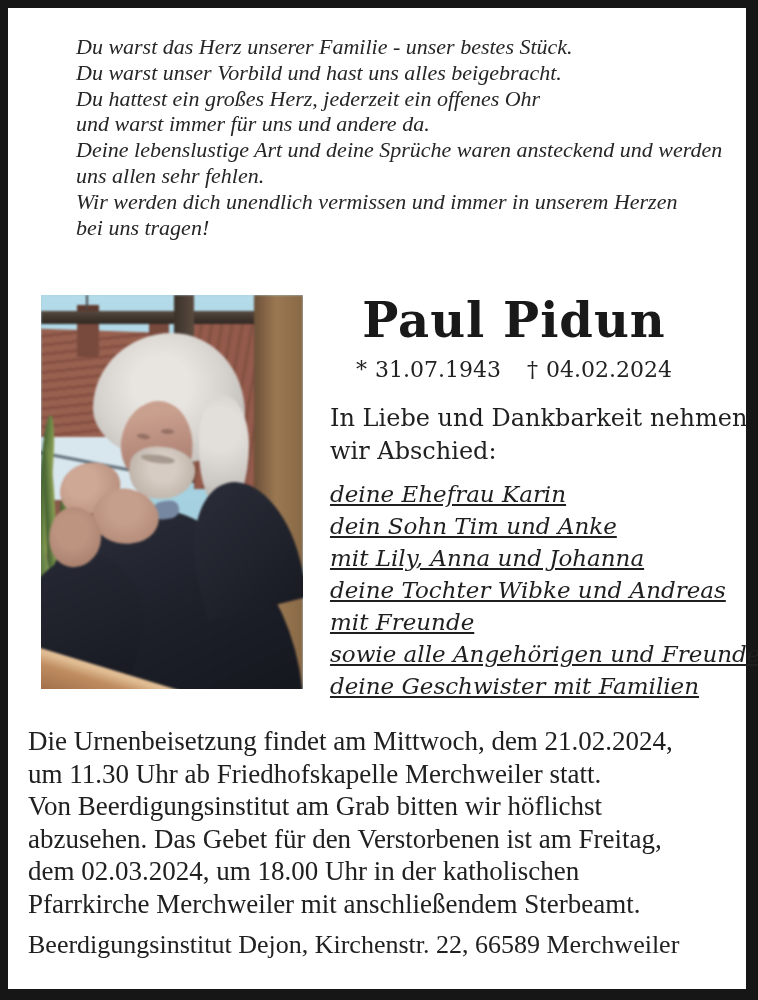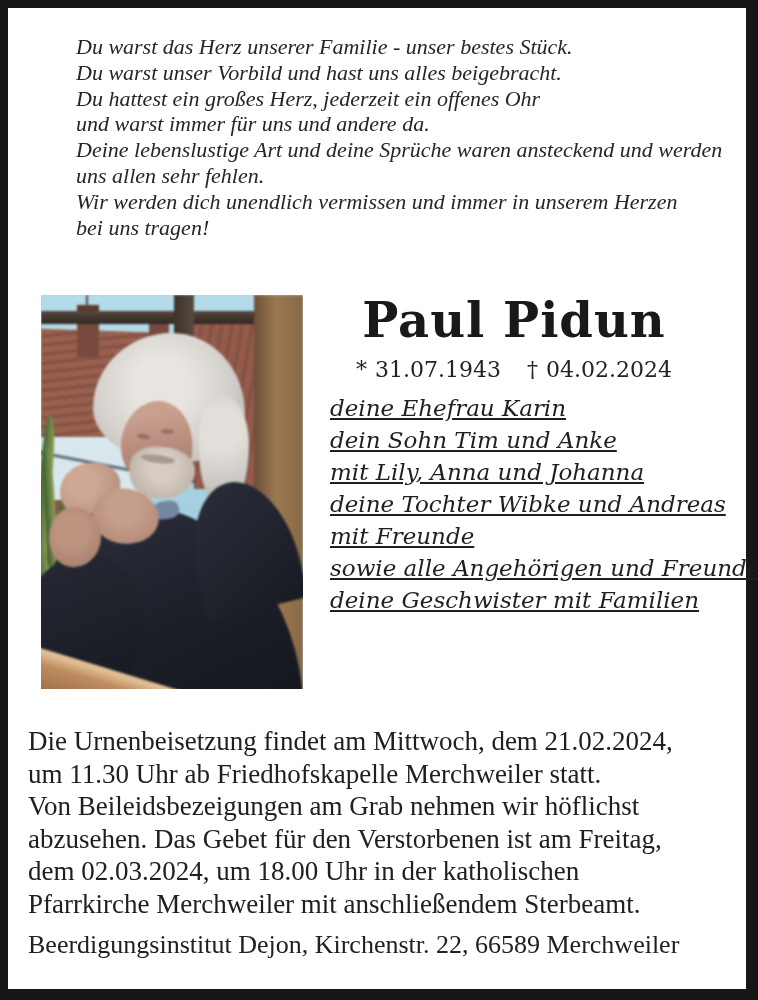--- a/index.html
+++ b/index.html
@@ -154,35 +154,39 @@
       <div class="dates">
         <span class="date-item">
           <span>*</span>
           <span>31.07.1943</span>
         </span>
         <span class="date-item">
           <span>†</span>
           <span>04.02.2024</span>
         </span>
       </div>
+      <div class="intro">
+        <div>In Liebe und Dankbarkeit nehmen</div>
+        <div>wir Abschied:</div>
+      </div>
       <div class="mourners">
         <div>deine Ehefrau Karin</div>
         <div>dein Sohn Tim und Anke</div>
         <div>mit Lily, Anna und Johanna</div>
         <div>deine Tochter Wibke und Andreas</div>
         <div>mit Freunde</div>
         <div>sowie alle Angehörigen und Freunde</div>
         <div>deine Geschwister mit Familien</div>
       </div>
     </div>
 
     <div class="notice">
       <div>Die Urnenbeisetzung findet am Mittwoch, dem 21.02.2024,</div>
       <div>um 11.30 Uhr ab Friedhofskapelle Merchweiler statt.</div>
-      <div>Von Beileidsbezeigungen am Grab nehmen wir höflichst</div>
+      <div>Von Beerdigungsinstitut am Grab bitten wir höflichst</div>
       <div>abzusehen. Das Gebet für den Verstorbenen ist am Freitag,</div>
       <div>dem 02.03.2024, um 18.00 Uhr in der katholischen</div>
       <div>Pfarrkirche Merchweiler mit anschließendem Sterbeamt.</div>
     </div>
 
     <div class="footer-line">Beerdigungsinstitut Dejon, Kirchenstr. 22, 66589 Merchweiler</div>
 
   </div>
 </div>
 

